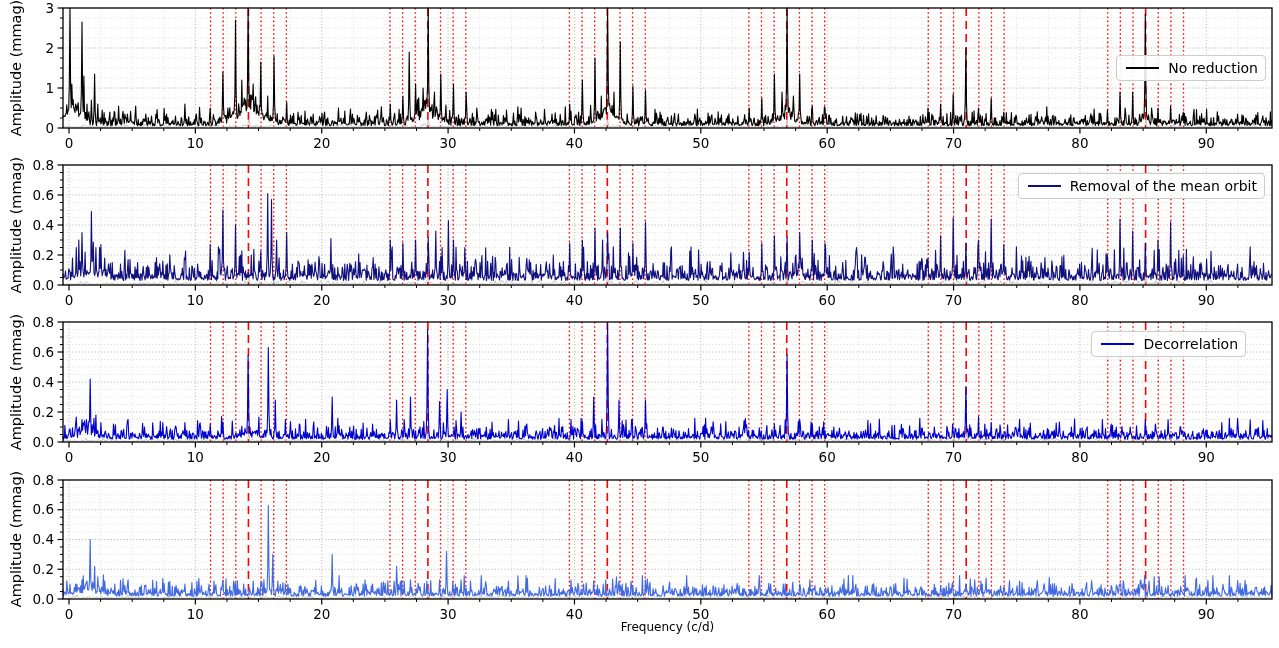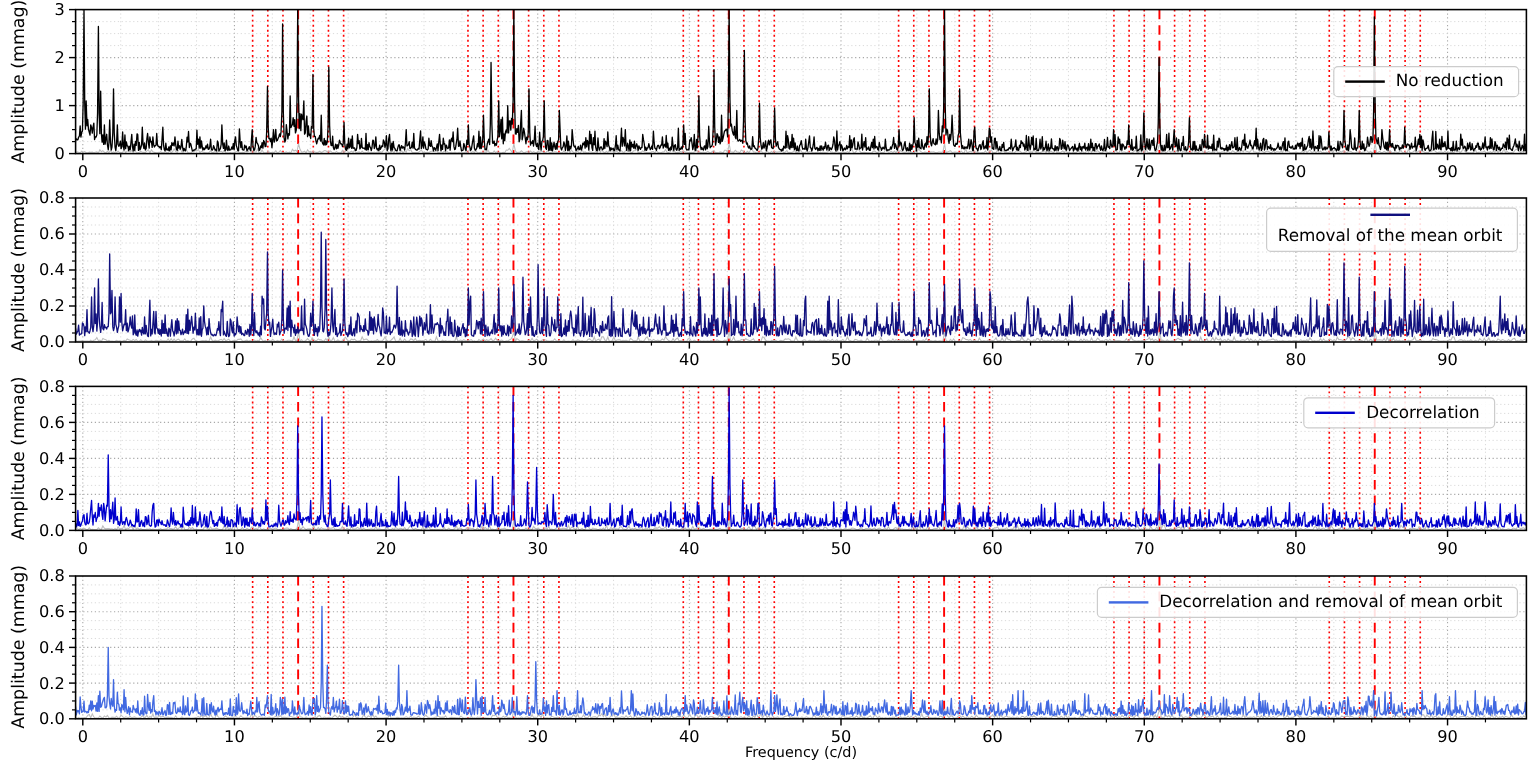--- a/index.html
+++ b/index.html
@@ -5,21 +5,21 @@
   html,body{margin:0;padding:0;background:#ffffff;}
   #fig{position:relative;width:1279px;height:648px;background:#ffffff;
        font-family:"DejaVu Sans","Liberation Sans",sans-serif;overflow:hidden;}
   #plot-svg{position:absolute;left:0;top:0;}
   .ylabel{position:absolute;white-space:nowrap;font-size:14.5px;color:#000;
           transform:translate(-50%,-50%) rotate(-90deg);}
   .xlabel{position:absolute;left:63px;width:1209px;text-align:center;
           font-size:12px;color:#000;}
   .legend{position:absolute;display:flex;align-items:center;gap:9px;
           background:rgba(255,255,255,0.88);border:1px solid #cccccc;
-          border-radius:4px;padding:4px 12px 4px 9px;font-size:14px;color:#000;}
+          border-radius:4px;padding:4px 7px 4px 9px;font-size:14px;color:#000;}
   .legend-line{display:inline-block;width:33px;height:0;border-top-style:solid;}
 </style>
 </head>
 <body>
 
 <div id="fig">
   <svg id="plot-svg" width="1279" height="648">
       <g>
         <g>
           <line x1="100.5936765090149" x2="100.5936765090149" y1="8" y2="128" stroke="#d8d8d8" stroke-width="0.8" stroke-dasharray="1 2.2"></line>
@@ -721,25 +721,21 @@
   <div class="ylabel" style="left:16px;top:225px;">Amplitude (mmag)</div>
   <div class="ylabel" style="left:16px;top:382px;">Amplitude (mmag)</div>
   <div class="ylabel" style="left:16px;top:539px;">Amplitude (mmag)</div>
 
   <div class="xlabel" style="top:620px;">Frequency (c/d)</div>
 
   <div class="legend" style="top:55px;right:13px;">
     <span class="legend-line" id="ll0" style="border-top-width: 2.5px; border-top-color: rgb(0, 0, 0);"></span>
     <span>No reduction</span>
   </div>
-  <div class="legend" style="top:173px;right:14px;flex-direction:column;">
+  <div class="legend" style="top:173px;right:14px;">
     <span class="legend-line" id="ll1" style="border-top-width: 2.5px; border-top-color: rgb(16, 16, 126);"></span>
     <span>Removal of the mean orbit</span>
   </div>
   <div class="legend" style="top:331px;right:33px;">
     <span class="legend-line" id="ll2" style="border-top-width: 2.5px; border-top-color: rgb(0, 0, 205);"></span>
     <span>Decorrelation</span>
   </div>
-  <div class="legend" style="top:489px;right:14px;">
-    <span class="legend-line" id="ll3" style="border-top-width: 2.5px; border-top-color: rgb(65, 105, 225);"></span>
-    <span>Decorrelation and removal of mean orbit</span>
-  </div>
 </div>
 
 </body></html>

